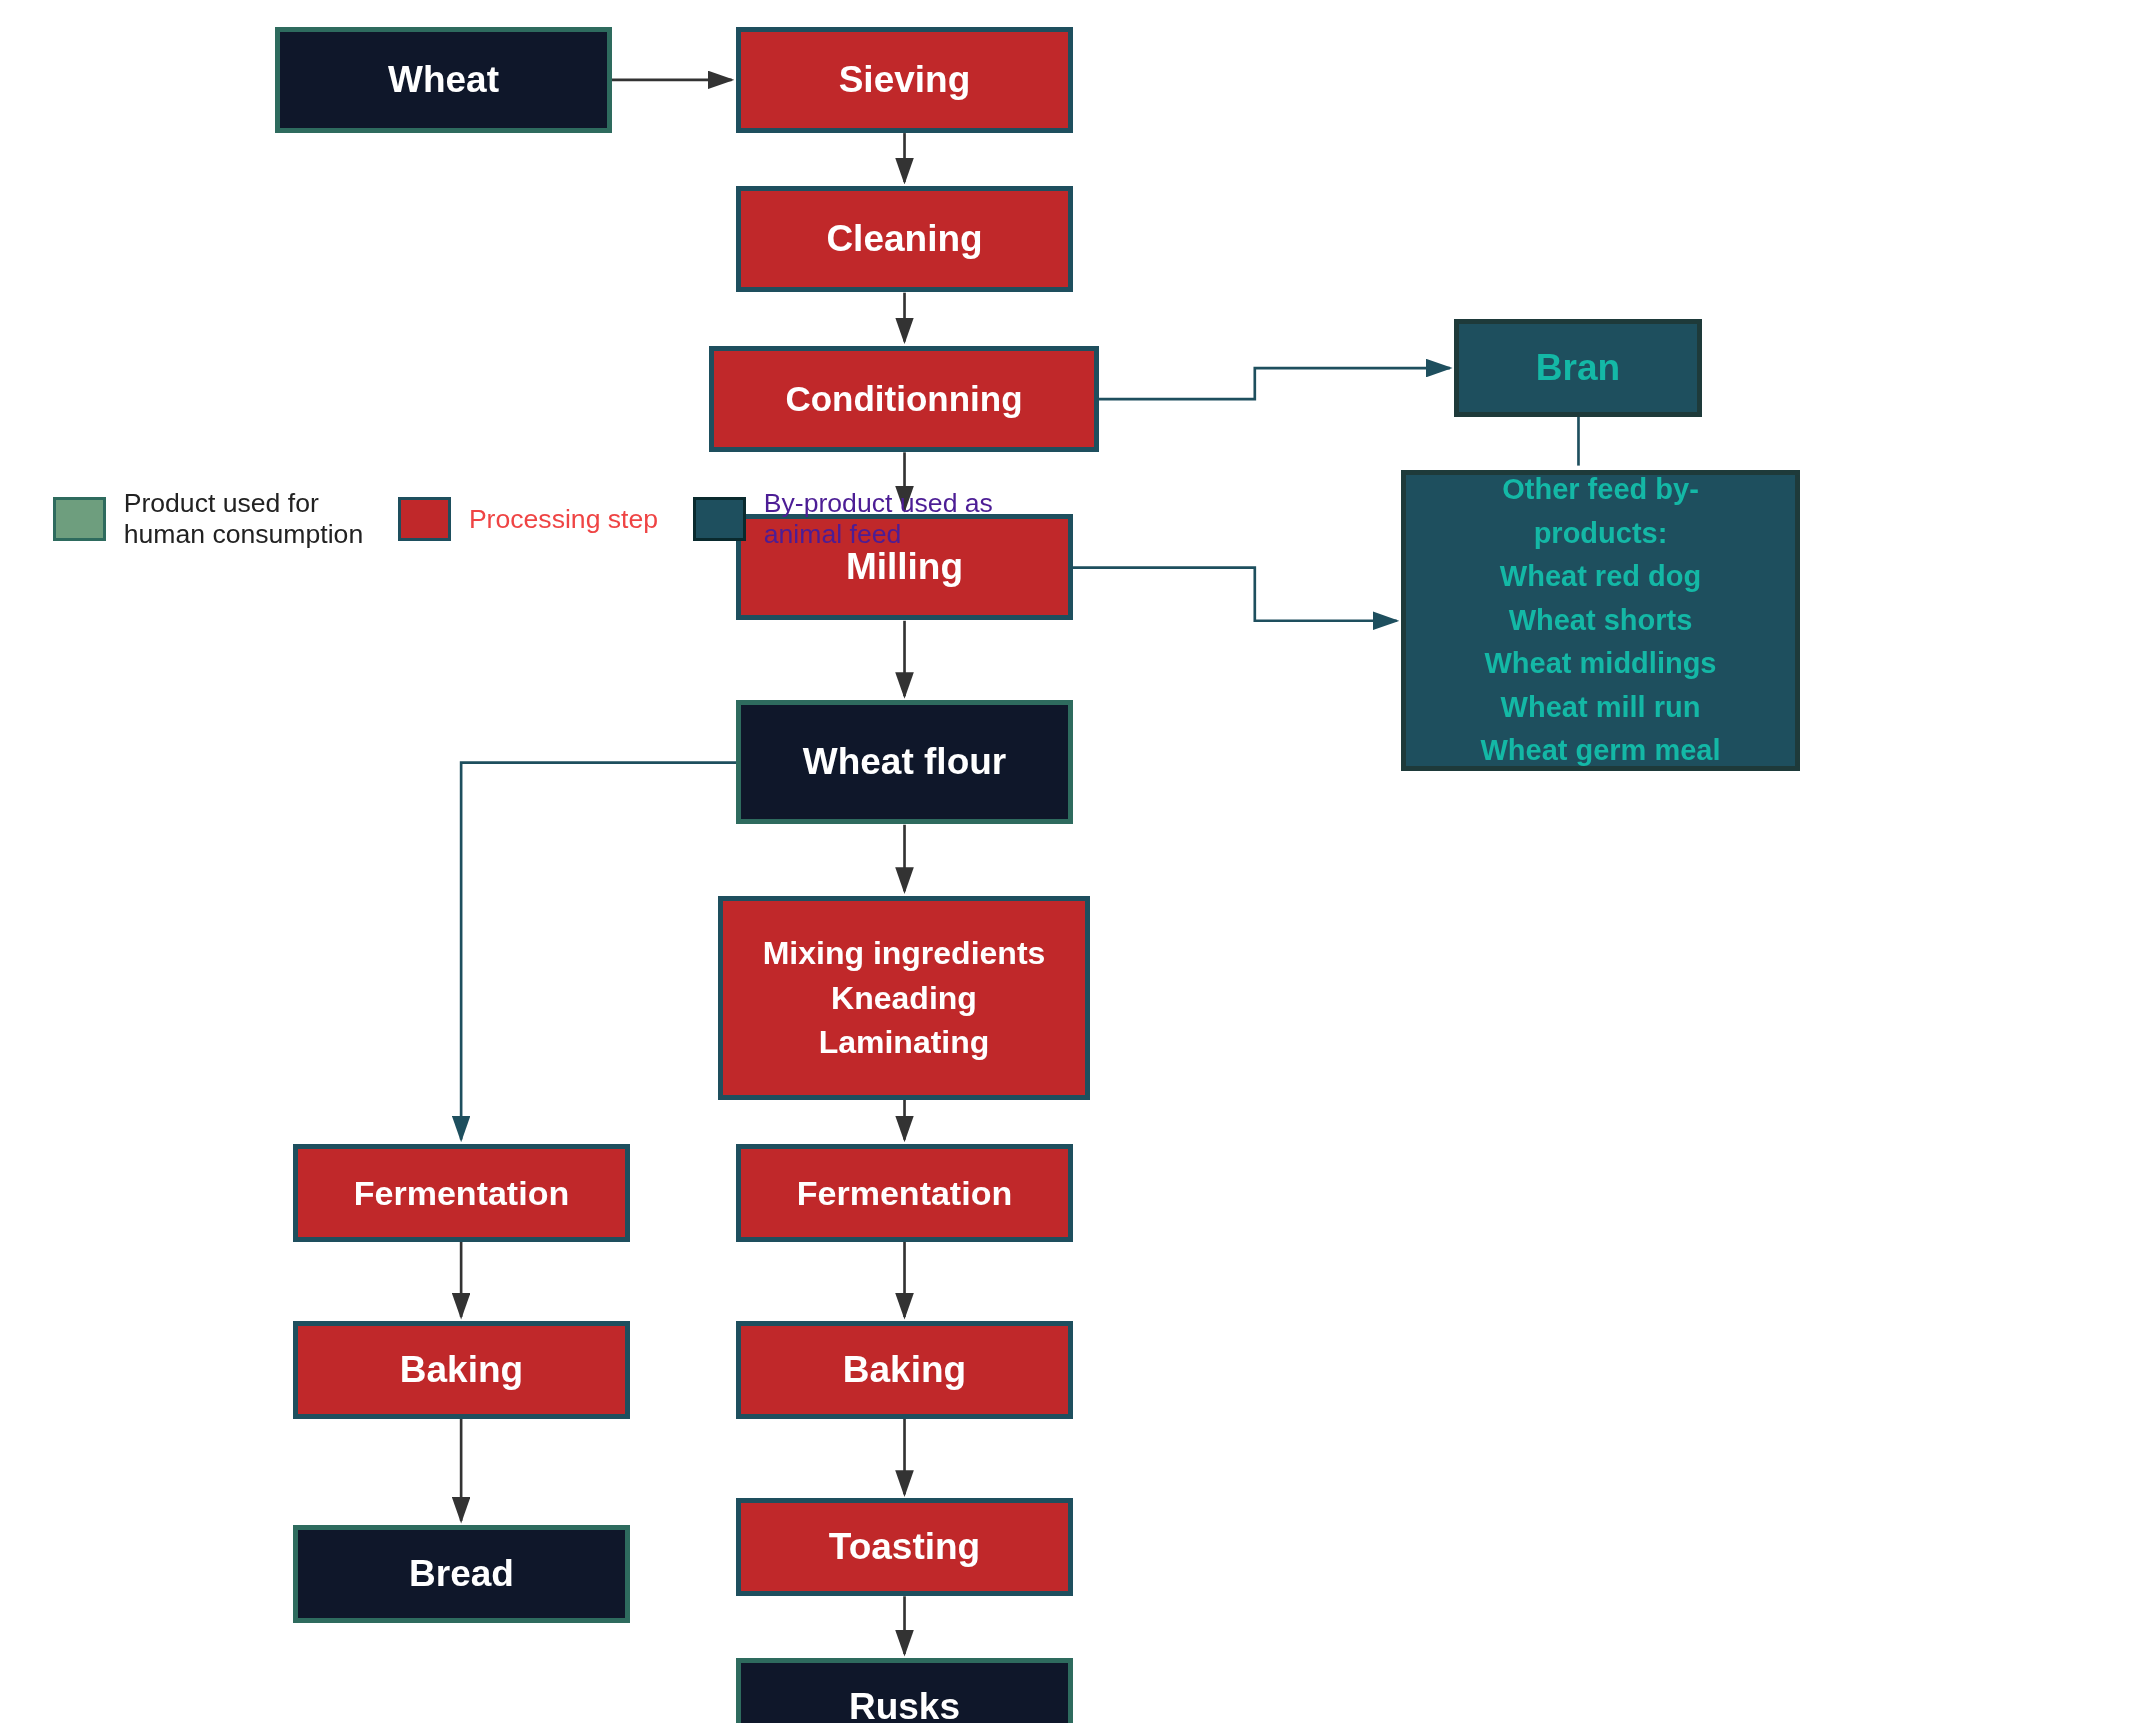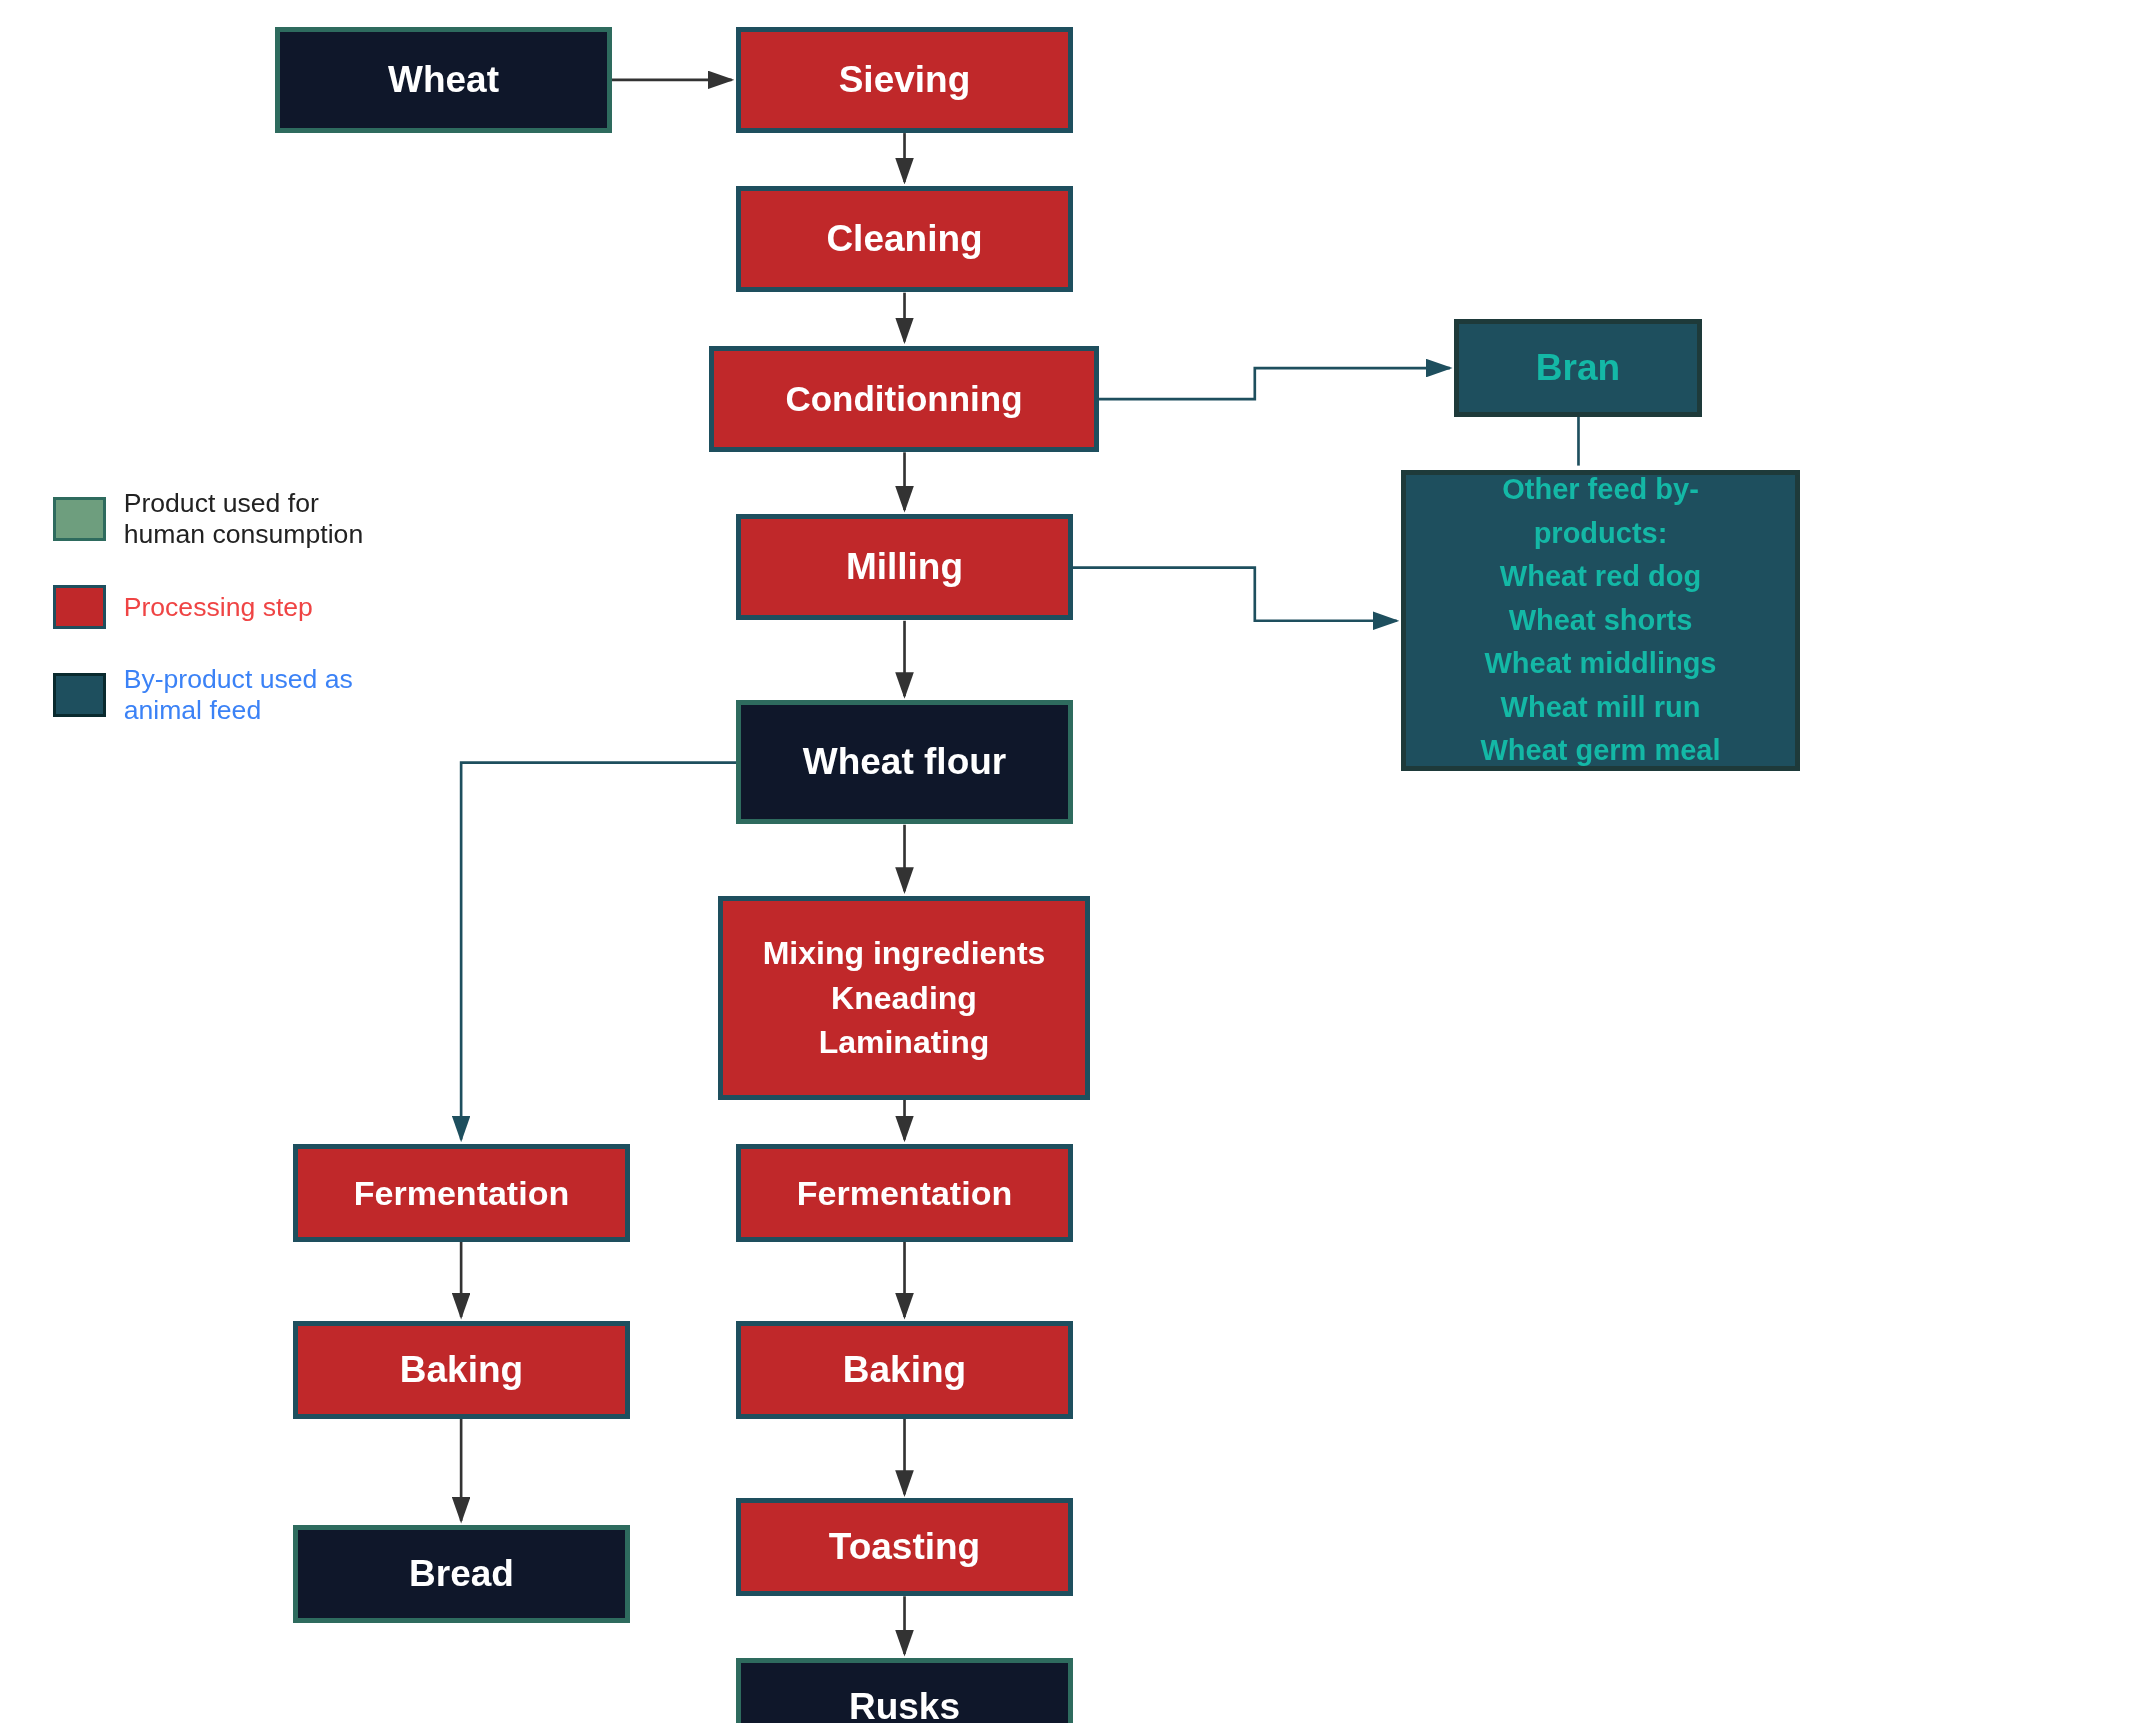--- a/index.html
+++ b/index.html
@@ -49,21 +49,20 @@
       border-color: #1e3a3a;
       color: #14b8a6;
     }
 
     
     .legend {
       position: absolute;
       left: 53px;
       top: 488px;
       display: flex;
-      flex-direction: column;
       gap: 35px;
     }
 
     .legend-item {
       display: flex;
       align-items: center;
       gap: 17.7px;
       font-size: 26.6px;
       color: #222;
     }
@@ -176,18 +175,18 @@
     <div class="legend-item">
       <div class="legend-box" style="background:#6e9e7e; border-color:#2e6b5e;"></div>
       <span style="font-size:26.6px; color:#222;">Product used for<br>human consumption</span>
     </div>
     <div class="legend-item">
       <div class="legend-box" style="background:#c0282a; border-color:#1e4f5e;"></div>
       <span style="font-size:26.6px; color:#ef4444;">Processing step</span>
     </div>
     <div class="legend-item">
       <div class="legend-box" style="background:#1e4f5e; border-color:#0a2a2e;"></div>
-      <span style="font-size:26.6px; color:#3b82f6;">By-product used as<br>animal feed</span>
+      <span style="font-size:26.6px; color:#4c1d95;">By-product used as<br>animal feed</span>
     </div>
   </div>
 
 </div>
 
 
 </body></html>

